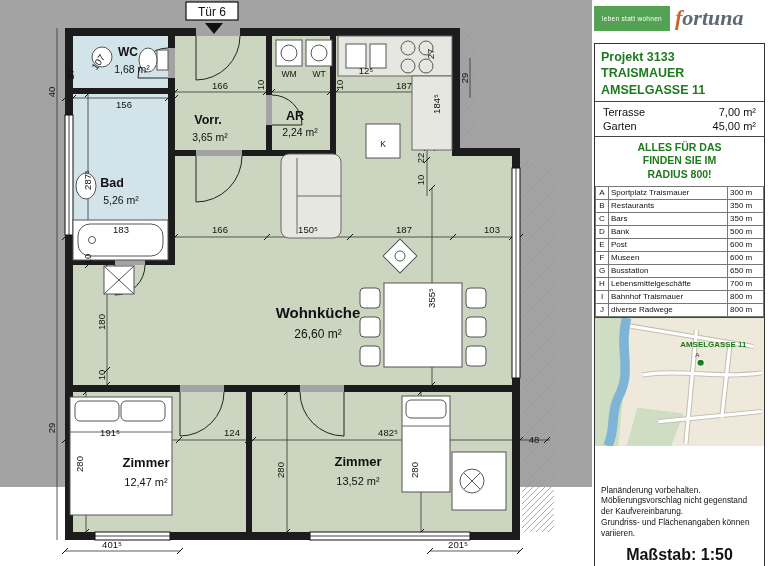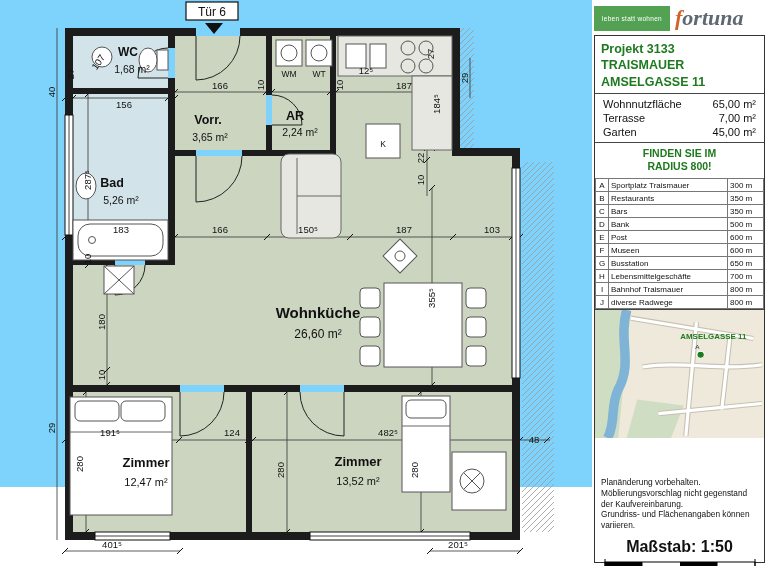--- a/index.html
+++ b/index.html
@@ -1,29 +1,29 @@
 <!DOCTYPE html>
 <html><head>
 <meta charset="utf-8">
 <style>
   html,body{margin:0;padding:0;background:#e9e9e9;}
   *{box-sizing:border-box;}
   .page{position:relative;width:768px;height:566px;background:#ffffff;overflow:hidden;
         font-family:"Liberation Sans",sans-serif;color:#111;}
   
-  .plan-wrap{position:absolute;left:0;top:0;width:592px;height:487px;background:#7dd3fc;}
+  .plan-wrap{position:absolute;left:0;top:0;width:592px;height:487px;background:#a3a3a3;}
   svg text{font-family:"Liberation Sans",sans-serif;}
   .dim{font-size:9.5px;fill:#111;text-anchor:middle;}
   .room-name{font-weight:bold;fill:#111;text-anchor:middle;}
   .room-area{fill:#111;text-anchor:middle;}
   .appl{font-size:8.5px;fill:#111;text-anchor:middle;}
   .door-label{font-size:12px;fill:#111;text-anchor:middle;}
   
   .sidebar{position:absolute;left:592px;top:0;width:176px;height:566px;background:#fff;padding:3px 3px 3px 2px;}
-  .logo-row{display:flex;align-items:center;gap:5px;height:30px;margin-bottom:2px;}
+  .logo-row{display:flex;align-items:center;gap:5px;height:30px;margin-bottom:10px;}
   .tagline-box{background:#53a253;color:#fff;font-size:6.5px;width:76px;height:25px;
                display:flex;align-items:center;justify-content:center;letter-spacing:.3px;}
   .brand{display:block;font-family:"Liberation Serif",serif;font-style:italic;font-weight:bold;
          font-size:22px;color:#5e6872;line-height:1;}
   .brand::first-letter{color:#d2622a;}
   .info-box{border:1.5px solid #333;height:528px;display:flex;flex-direction:column;background:#fff;}
   .sec{padding:3px 6px;}
   .rule{border-top:1px solid #444;margin:0;}
   .project-title{color:#1e7a1e;font-weight:bold;font-size:12.5px;line-height:1.3;padding-top:5px;}
   .floor-title{font-weight:bold;font-size:12px;padding-top:5px;}
@@ -265,37 +265,34 @@
         <div>Projekt 3133 TRAISMAUER</div>
         <div>AMSELGASSE 11</div>
       </div>
       <div class="rule"></div>
 
 
       <div class="sec">
         <table class="area-table">
           <tbody>
             <tr>
-              <td>Wohnnutzfläche</td>
-              <td>65,00 m²</td>
-            </tr>
-            <tr>
               <td>Terrasse</td>
               <td>7,00 m²</td>
             </tr>
             <tr>
               <td>Garten</td>
               <td>45,00 m²</td>
             </tr>
           </tbody>
         </table>
       </div>
       <div class="rule"></div>
 
       <div class="promo">
+        <div>ALLES FÜR DAS</div>
         <div>FINDEN SIE IM</div>
         <div>RADIUS 800!</div>
       </div>
 
       <table class="poi-table">
         <tbody>
           <tr>
               <td class="k">A</td>
               <td>Sportplatz Traismauer</td>
               <td class="d">300 m</td>

